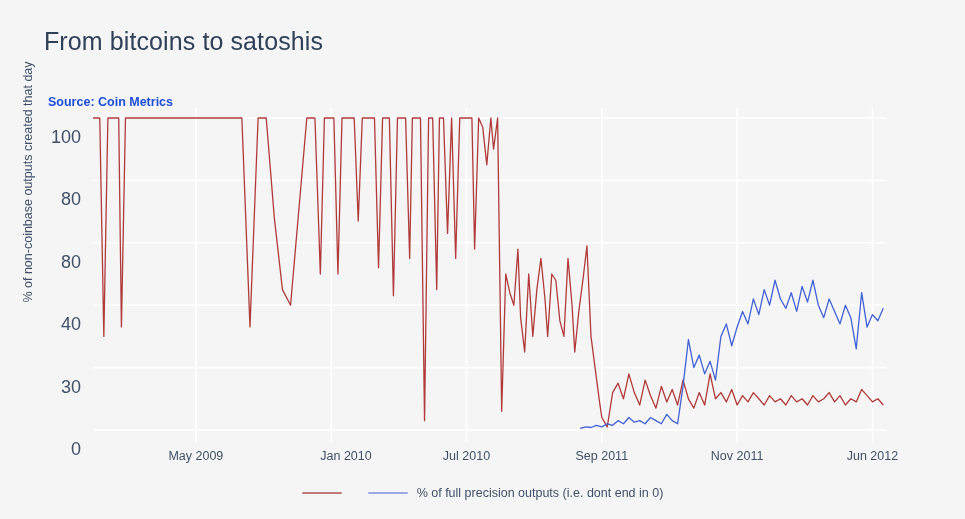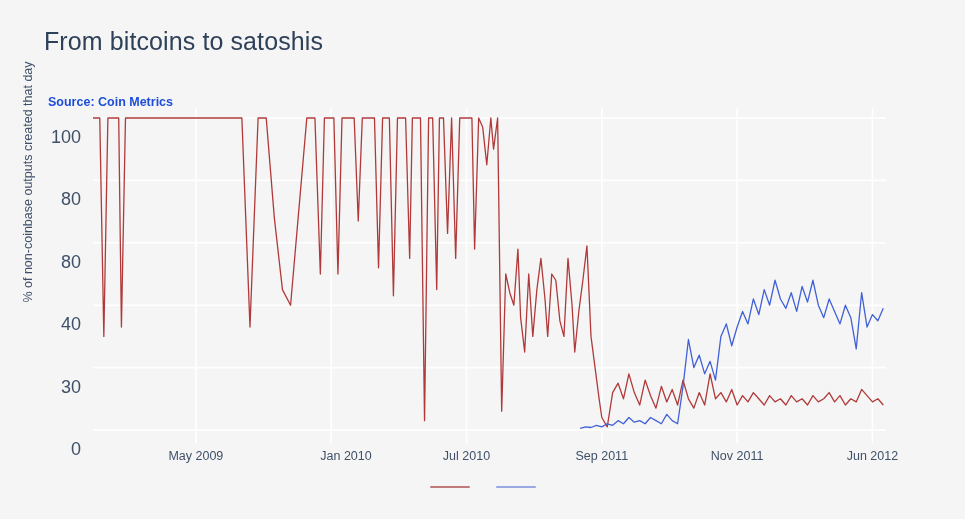--- a/index.html
+++ b/index.html
@@ -149,16 +149,17 @@
         <div class="x-tick-label" style="left: 812.468px; top: 450px;">Jun 2012</div>
       </div>
   </div>
 
   <div id="legend">
       <div class="legend-item">
         <span class="legend-swatch" style="background: rgb(193, 122, 122);"></span>
       </div>
       <div class="legend-item">
         <span class="legend-swatch" style="background: rgb(154, 169, 227);"></span>
+        <span class="legend-label">% of full precision outputs (i.e. dont end in 0)</span>
       </div>
     </div>
 
 </div>
 
 </body></html>

